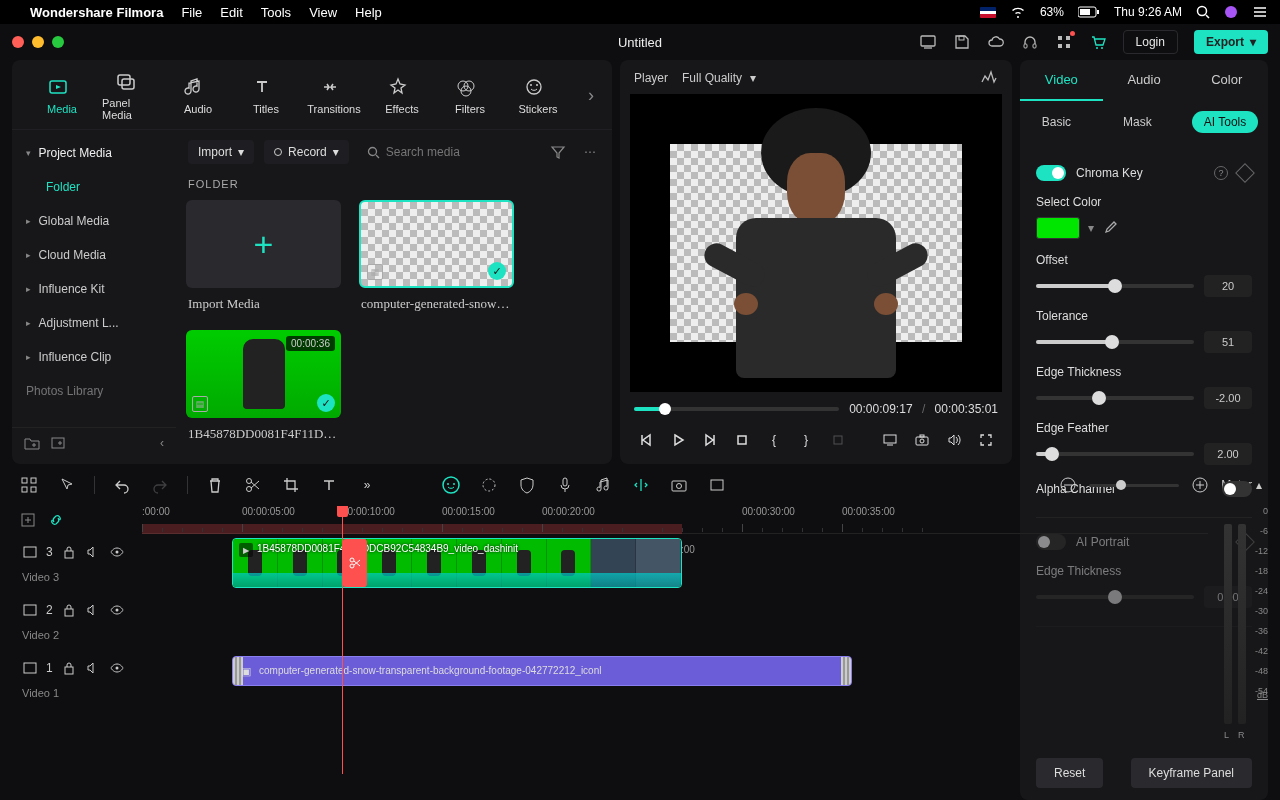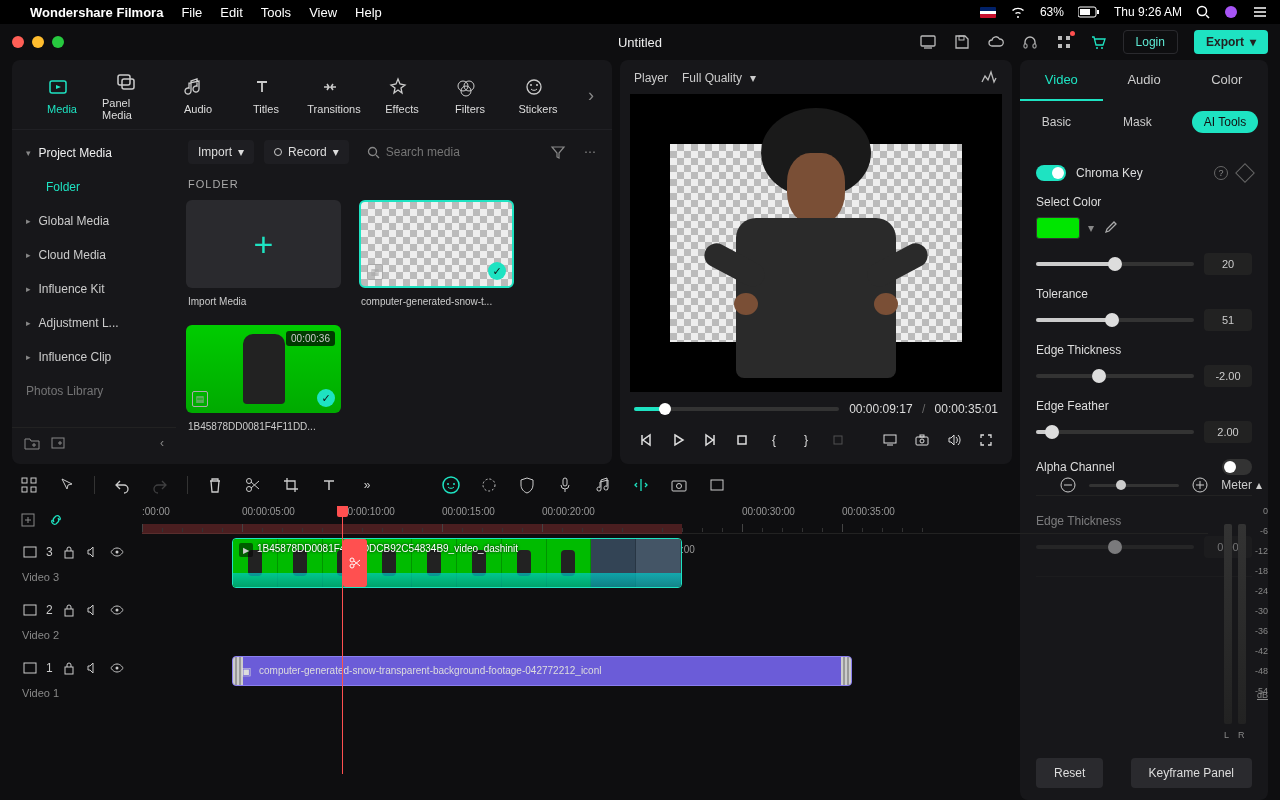--- a/index.html
+++ b/index.html
@@ -14,21 +14,21 @@
 
 
 .window { position: relative; height: 776px; }
 .titlebar { height: 36px; display: flex; align-items: center; padding: 0 12px; }
 .traffic { display: flex; gap: 8px; }
 .dot { width: 12px; height: 12px; border-radius: 50%; }
 .dot.red { background:#ff5f56; } .dot.yellow{background:#ffbd2e;} .dot.green{background:#27c93f;}
 .title-center { position:absolute; left:50%; transform:translateX(-50%); color:#eee; font-size:13px;}
 .title-right { margin-left:auto; display:flex; align-items:center; gap:16px; }
 .title-right .icon { width:18px; height:18px; color:#bbb; }
-.login-btn { color:#5eead4; font-weight:500; border:1px solid #2a2a2e; padding:4px 12px; border-radius:4px; }
+.login-btn { color:#e5e5e5; font-weight:500; border:1px solid #2a2a2e; padding:4px 12px; border-radius:4px; }
 .export-btn { background:#1ee3c2; color:#222; font-weight:600; padding:5px 12px; border-radius:4px; display:flex; align-items:center; gap:6px;}
 .cart-icon{color:#1ee3c2;}
 .notif-dot{position:relative;}
 .notif-dot::after{content:'';position:absolute;top:-2px;right:-2px;width:5px;height:5px;background:#ff5050;border-radius:50%;}
 
 
 .main { display:flex; height:404px; }
 .sidebar-col { width:600px; display:flex; flex-direction:column; background:#17171a; border-radius:8px; margin:0 8px 0 12px;}
 .player-col { width:392px; margin-right:8px; }
 .props-col { flex:1; margin-right:12px; }
@@ -64,21 +64,21 @@
 .media-tile { width:155px; }
 .tile-thumb { width:155px; height:88px; border-radius:6px; background:#2a2a2e; position:relative; display:flex; align-items:center; justify-content:center;}
 .tile-thumb.import { border:1px dashed transparent;}
 .tile-thumb.import .plus { color:#1ee3c2; font-size:34px; font-weight:200;}
 .tile-thumb.checker { background-image:repeating-conic-gradient(#bbb 0 25%,#eee 0 50%); background-size:14px 14px; border:2px solid #1ee3c2;}
 .tile-thumb.green { background:linear-gradient(#0c0 0,#0a0 100%); display:flex; align-items:center; justify-content:center;}
 .tile-thumb .badge-check{position:absolute;right:6px;bottom:6px;width:18px;height:18px;border-radius:50%;background:#1ee3c2;display:flex;align-items:center;justify-content:center;color:#111;font-size:11px;}
 .tile-thumb .dur-badge{position:absolute;right:6px;top:6px;background:rgba(0,0,0,.7);padding:2px 5px;border-radius:3px;font-size:10px;}
 .tile-thumb .corner-icon{position:absolute;left:6px;bottom:6px;width:16px;height:16px;border:1px solid #aaa;border-radius:2px;display:flex;align-items:center;justify-content:center;font-size:9px;color:#aaa;}
 .tile-thumb.green .person{width:42px;height:70px;background:#222;border-radius:10px 10px 4px 4px;position:relative;}
-.tile-caption { padding:8px 2px 0; color:#ccc; font-size:10px; white-space:nowrap; overflow:hidden; text-overflow:ellipsis;}
+.tile-caption { padding:8px 2px 0; color:#ccc; font-size:13px; white-space:nowrap; overflow:hidden; text-overflow:ellipsis;font-family:Liberation Serif, serif;}
 
 
 .player-panel { background:#17171a; border-radius:8px; padding:10px; display:flex; flex-direction:column; height:404px;}
 .player-head { display:flex; align-items:center; gap:14px; padding:0 4px 8px;}
 .player-head .quality { display:flex; align-items:center; gap:8px; color:#ccc; cursor:pointer;}
 .player-head .wave-icon { margin-left:auto; color:#bbb;}
 .preview { flex:1; background:#000; position:relative; display:flex; align-items:center; justify-content:center;}
 .preview .checker-bg{position:absolute; top:50px; bottom:50px; left:40px; right:40px; background-image:repeating-conic-gradient(#bbb 0 25%,#eee 0 50%); background-size:14px 14px;}
 .preview .person-big{position:relative;width:220px;height:270px;}
 .preview .person-big .hair{position:absolute;top:0;left:50%;transform:translateX(-50%);width:110px;height:90px;background:#1a1a1a;border-radius:50%;}
@@ -602,20 +602,24 @@
               <div class="swatch"></div>
               <span class="swatch-caret">▾</span>
               <span class="eyedrop">
                   <svg width="16" height="16" viewBox="0 0 16 16">
                     <path d="M12 2l2 2-7 7-3 1 1-3z" fill="none" stroke="#aaa" stroke-width="1.3"></path>
                   </svg>
                 </span>
             </div>
 
             <div class="slider-row">
+              <div class="slider-head">
+                  <span class="label">Offset</span>
+                  <span class="diamond"></span>
+                </div>
               <div class="slider-body">
                 <div class="slider-track">
                     <div class="slider-fill" style="width:50%;"></div>
                     <div class="slider-thumb" style="left:50%;"></div>
                   </div>
                 <div class="slider-val">20</div>
               </div>
             </div>
             <div class="slider-row">
               <div class="slider-head">
@@ -657,20 +661,27 @@
             </div>
             <div class="prop-row" style="padding-top:12px;">
               <span class="label">Alpha Channel</span>
               <div class="toggle">
                   <div class="knob"></div>
                 </div>
             </div>
           </div>
 
           <div class="prop-section disabled">
+            <div class="prop-row">
+              <div class="toggle">
+                  <div class="knob"></div>
+                </div>
+              <span class="label" style="font-weight:500;">AI Portrait</span>
+              <span class="diamond"></span>
+            </div>
             <div class="slider-row">
               <div class="slider-head">
                   <span class="label">Edge Thickness</span>
                   <span class="diamond"></span>
                 </div>
               <div class="slider-body">
                 <div class="slider-track">
                     <div class="slider-thumb" style="left:50%;"></div>
                   </div>
                 <div class="slider-val">0.00</div>

